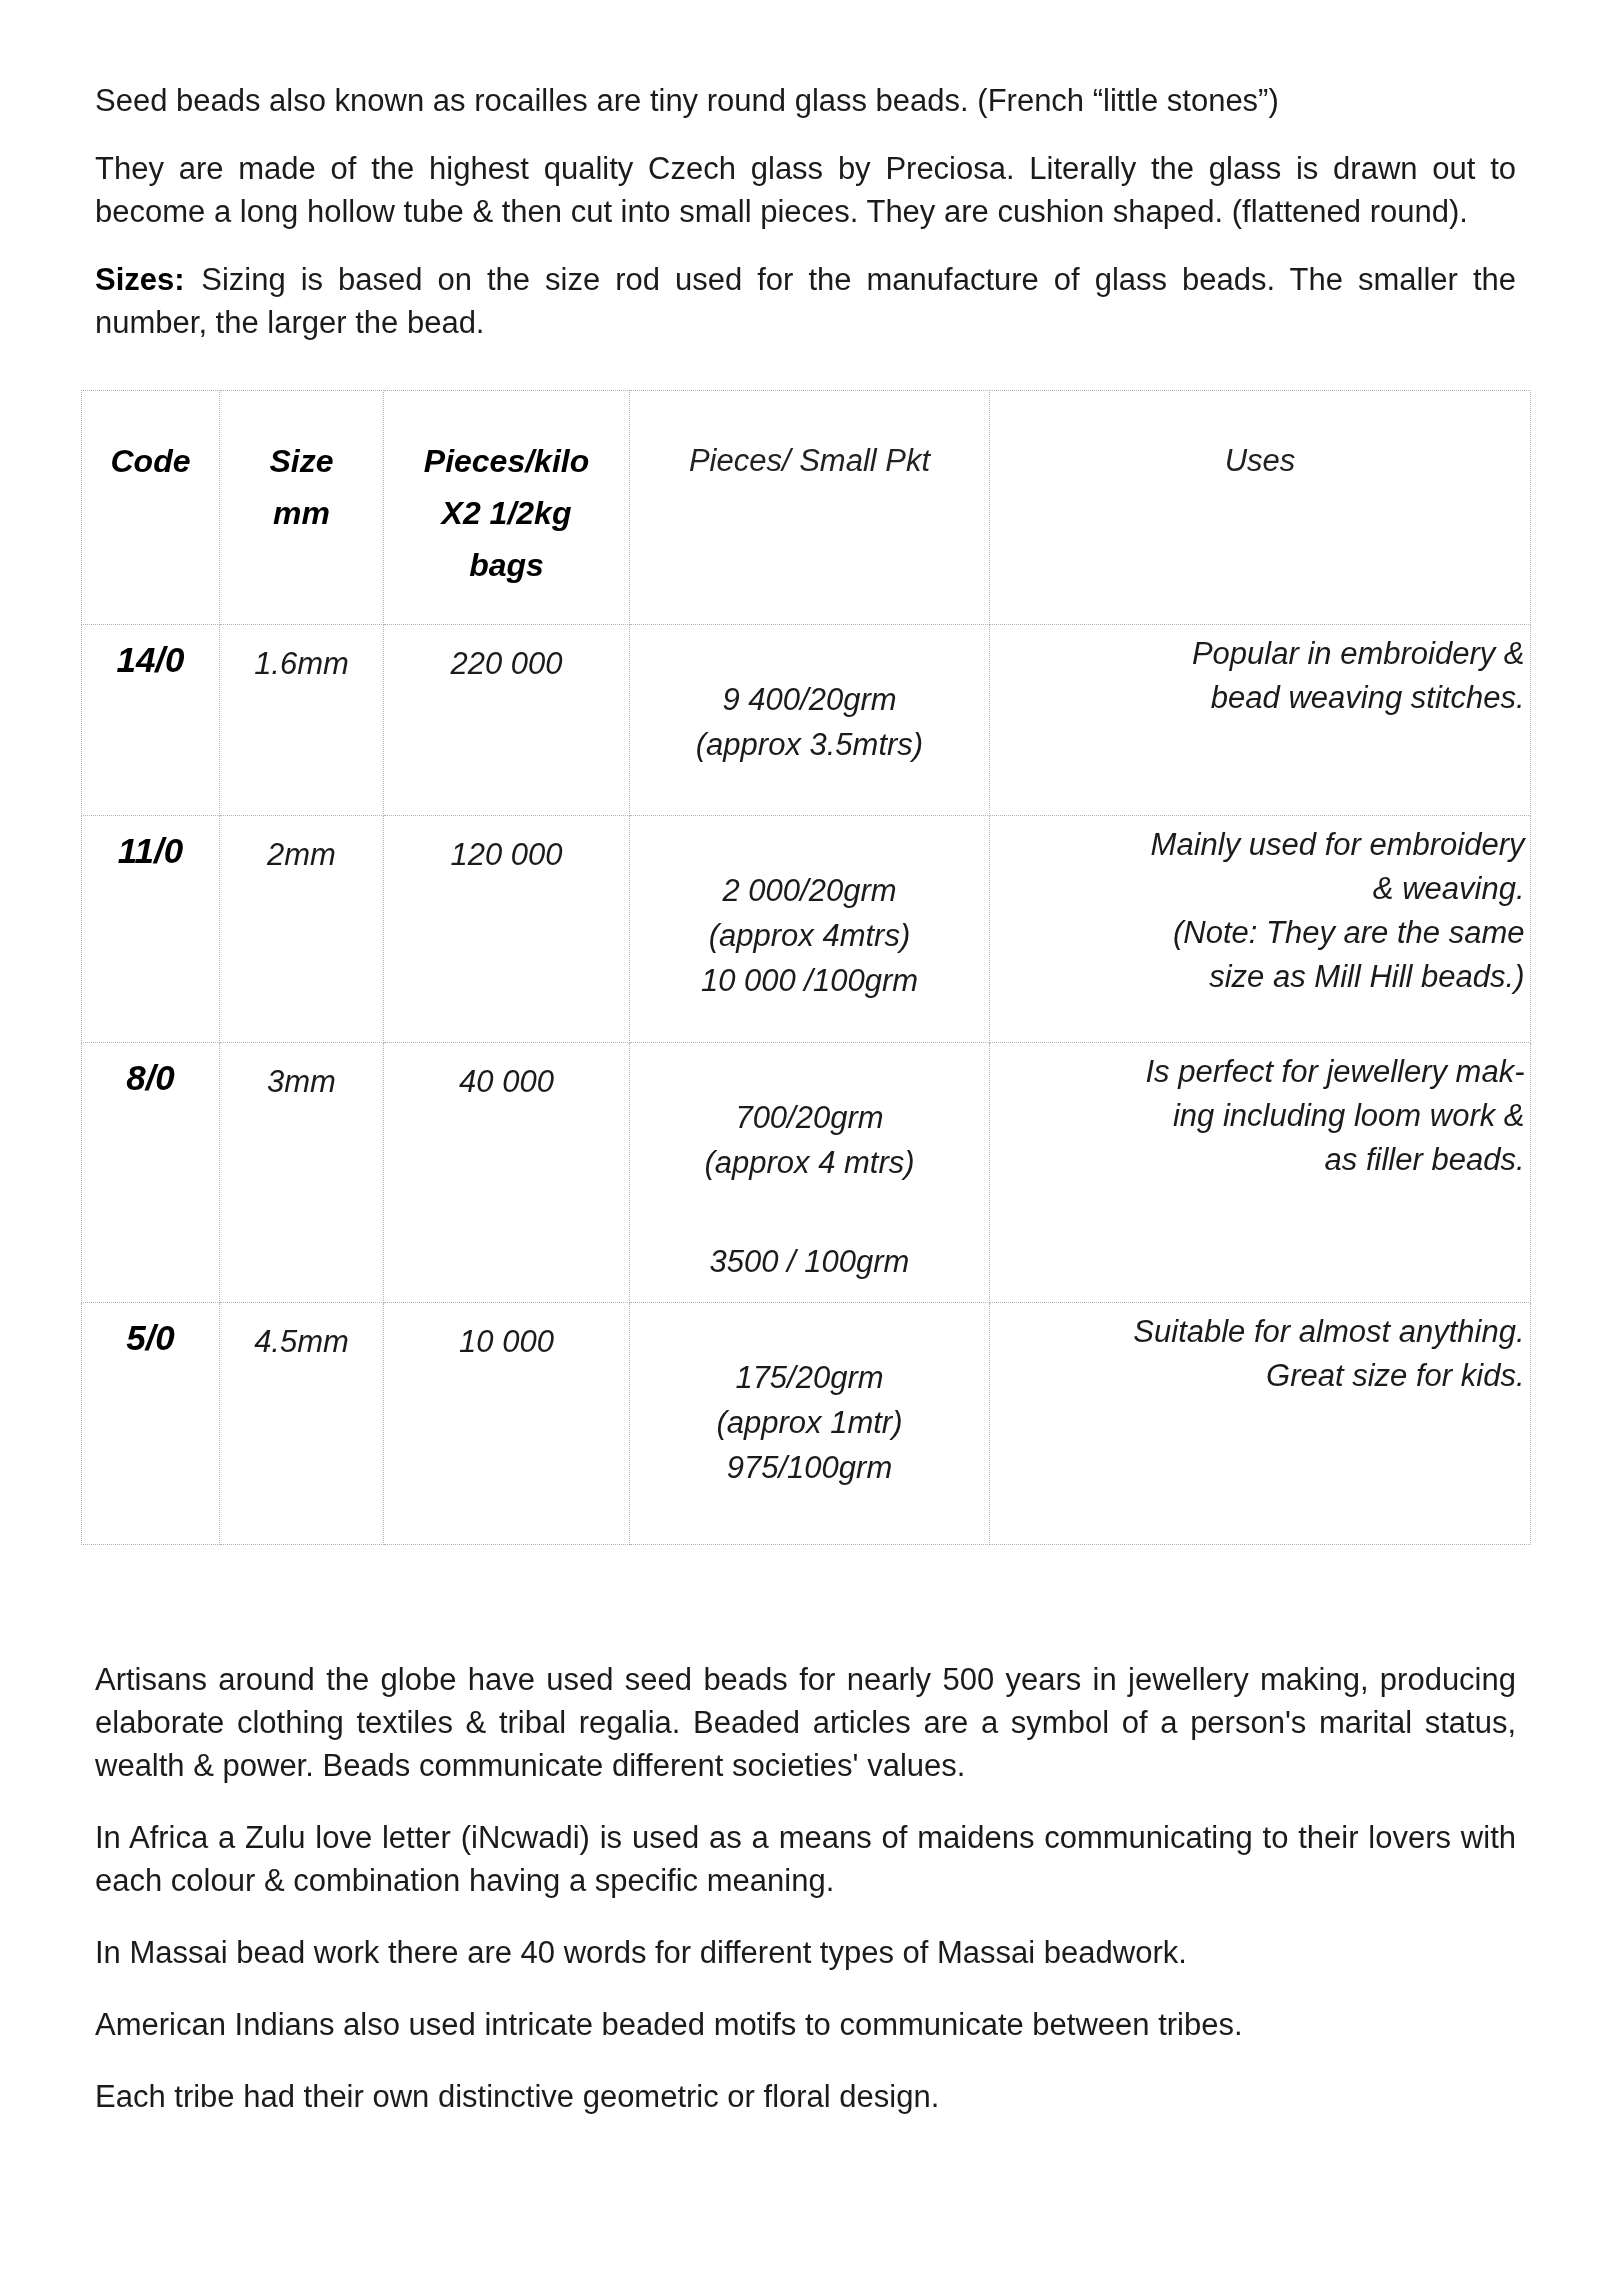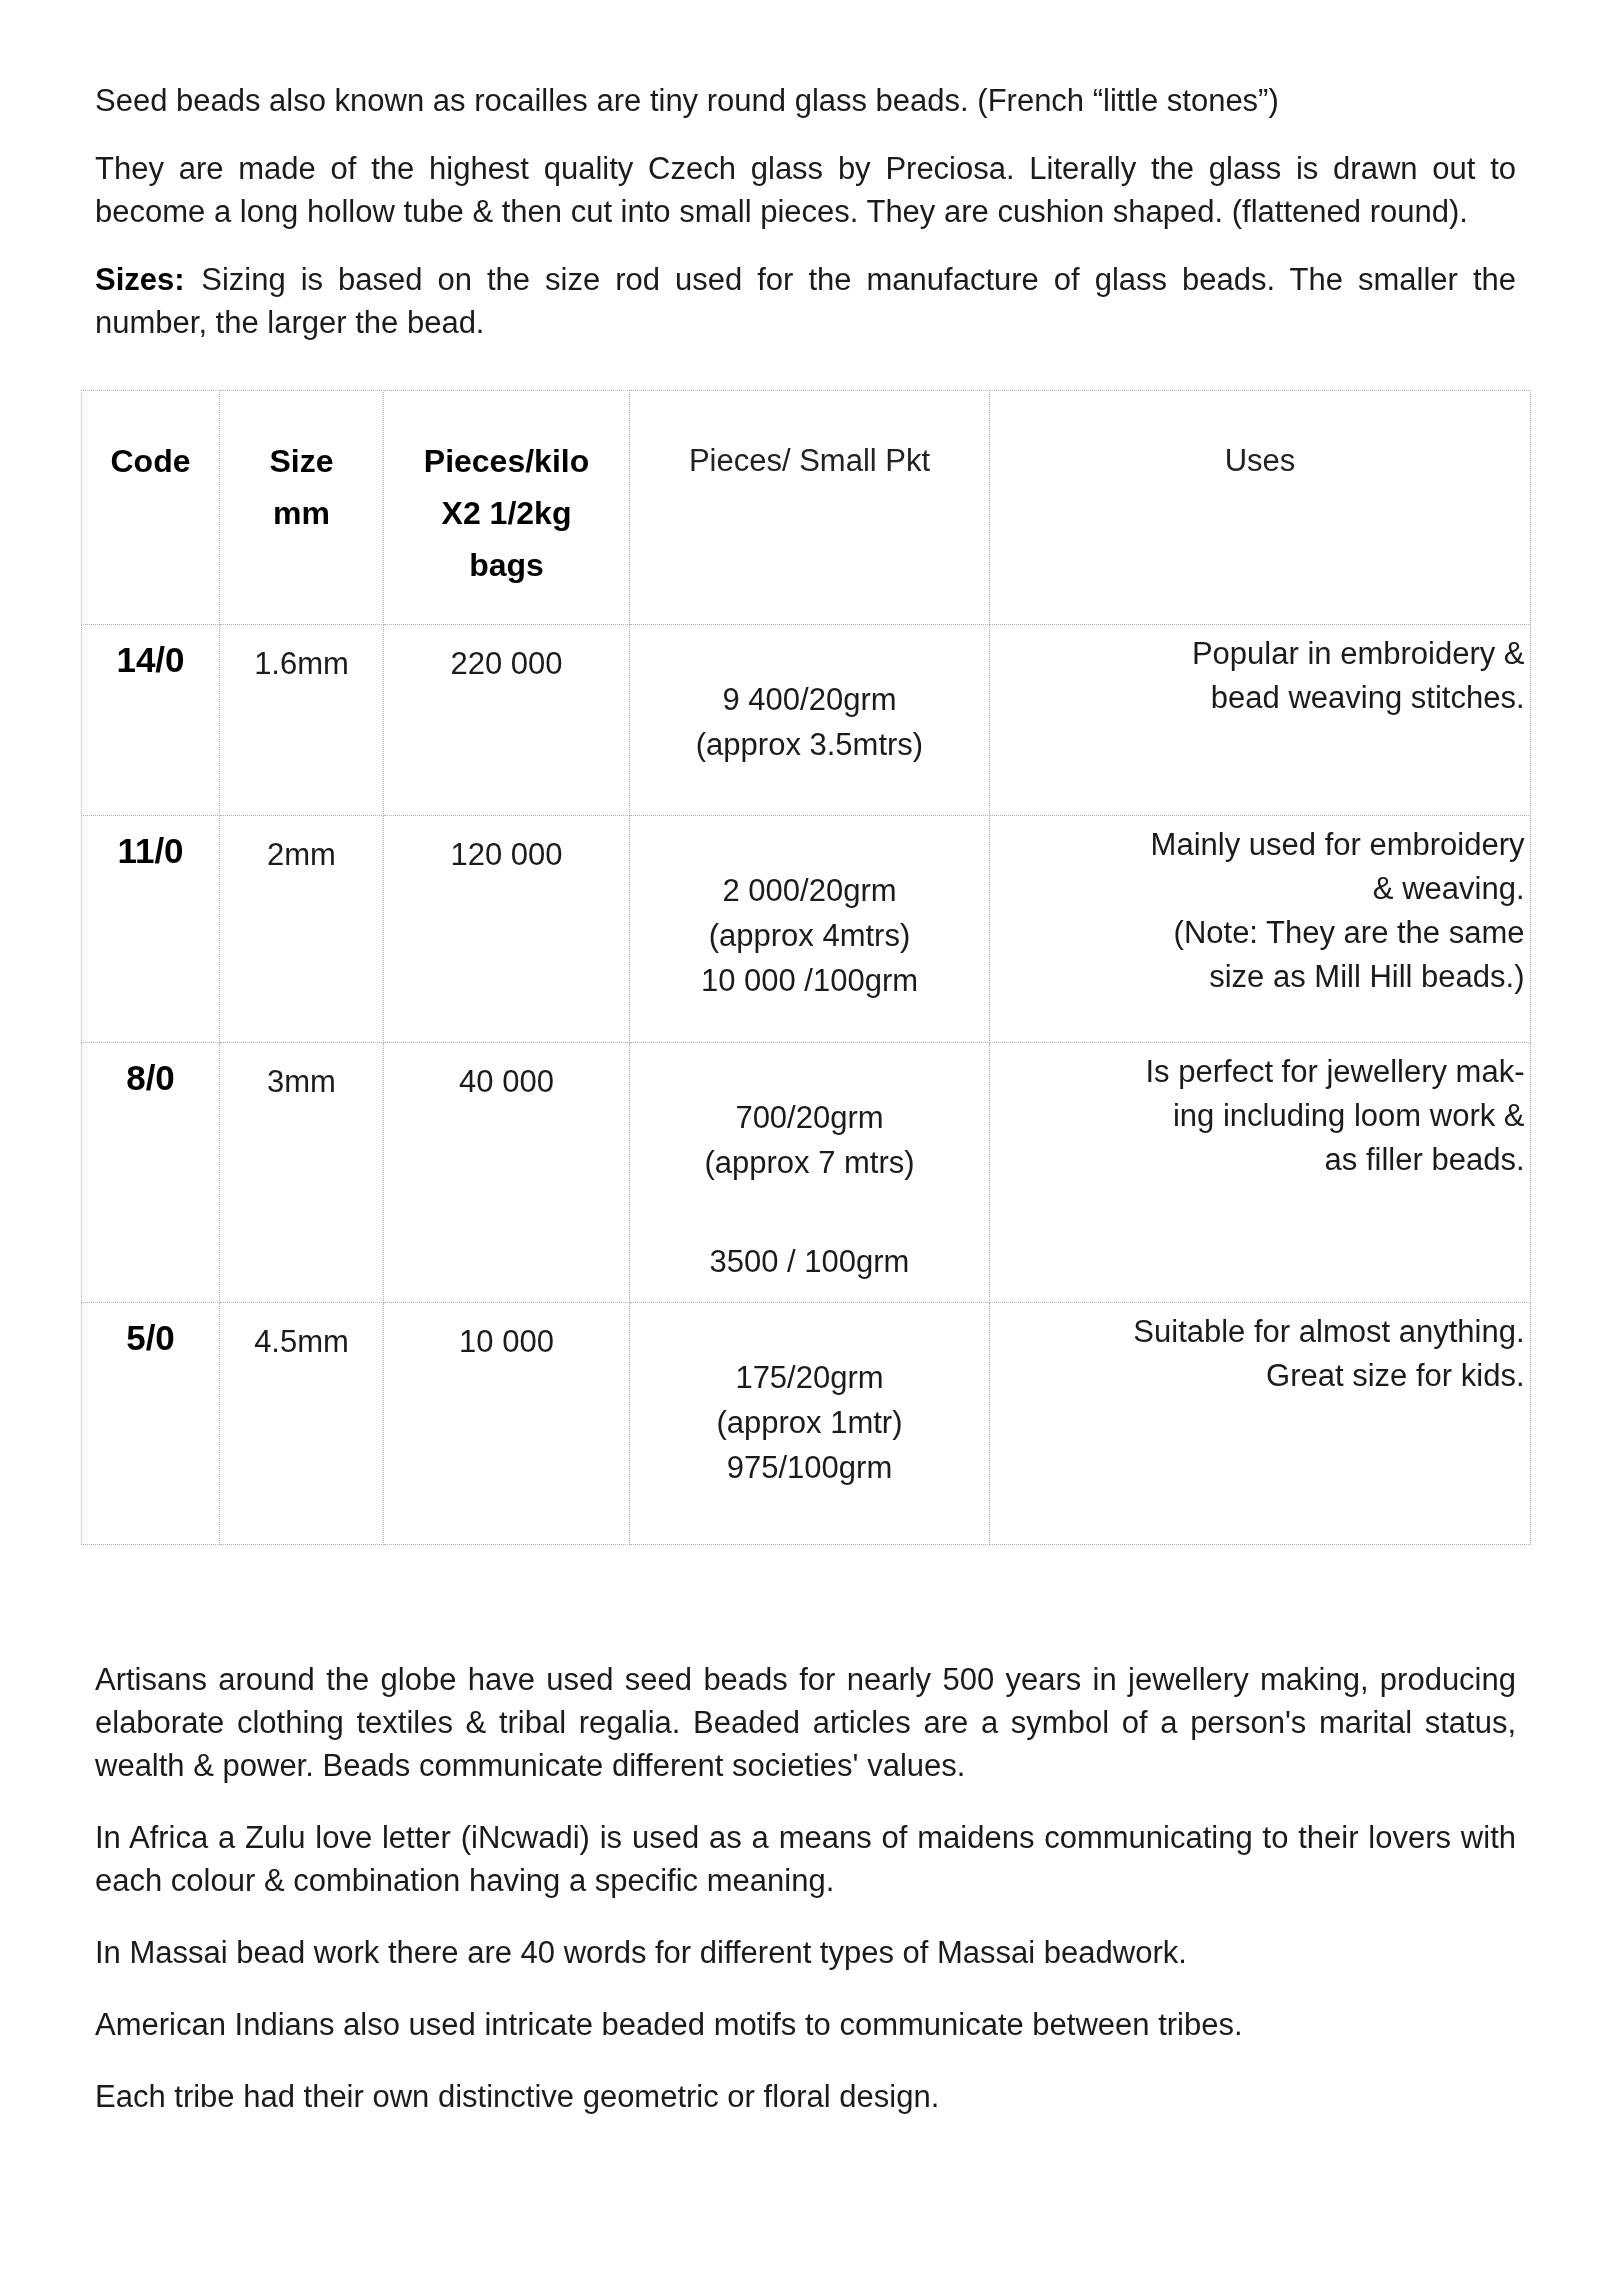--- a/index.html
+++ b/index.html
@@ -12,21 +12,21 @@
     font-size: 31px;
     line-height: 43px;
     padding: 79px 97px 0 95px;
     overflow: hidden;
   }
   .para { margin-bottom: 25px; }
   .para.justify { text-align: justify; }
   .sizes-label { font-weight: bold; color: #000; margin-right: 16.6px; }
 
   .table-wrap { margin: 46px 0 0 -14px; width: 1449px; }
-  table { border-collapse: collapse; width: 1449px; table-layout: fixed; }
+  table { border-collapse: collapse; width: 1449px; table-layout: fixed; font-style: italic; }
   td, th {
     border: 0.9px dotted #b3b3b3;
     vertical-align: top;
     text-align: center;
     font-weight: normal;
     padding: 0 5.5px;
   }
   tr.r0 { height: 234px; }
   tr.r1 { height: 191px; }
   tr.r2 { height: 227px; }
@@ -115,21 +115,21 @@
           <span class="cell-line">size as Mill Hill beads.)</span>
         </td>
       </tr>
 
       <tr class="r3">
         <td class="code-cell">8/0</td>
         <td class="val-cell">3mm</td>
         <td class="val-cell">40 000</td>
         <td class="pkt-cell">
           <span class="cell-line">700/20grm</span>
-          <span class="cell-line">(approx 7 mtrs)</span>
+          <span class="cell-line">(approx 4 mtrs)</span>
           <span class="cell-line big-gap">3500 / 100grm</span>
         </td>
         <td class="uses-cell">
           <span class="cell-line">Is perfect for jewellery mak-</span>
           <span class="cell-line">ing including loom work &amp;</span>
           <span class="cell-line">as filler beads.</span>
         </td>
       </tr>
 
       <tr class="r4">

